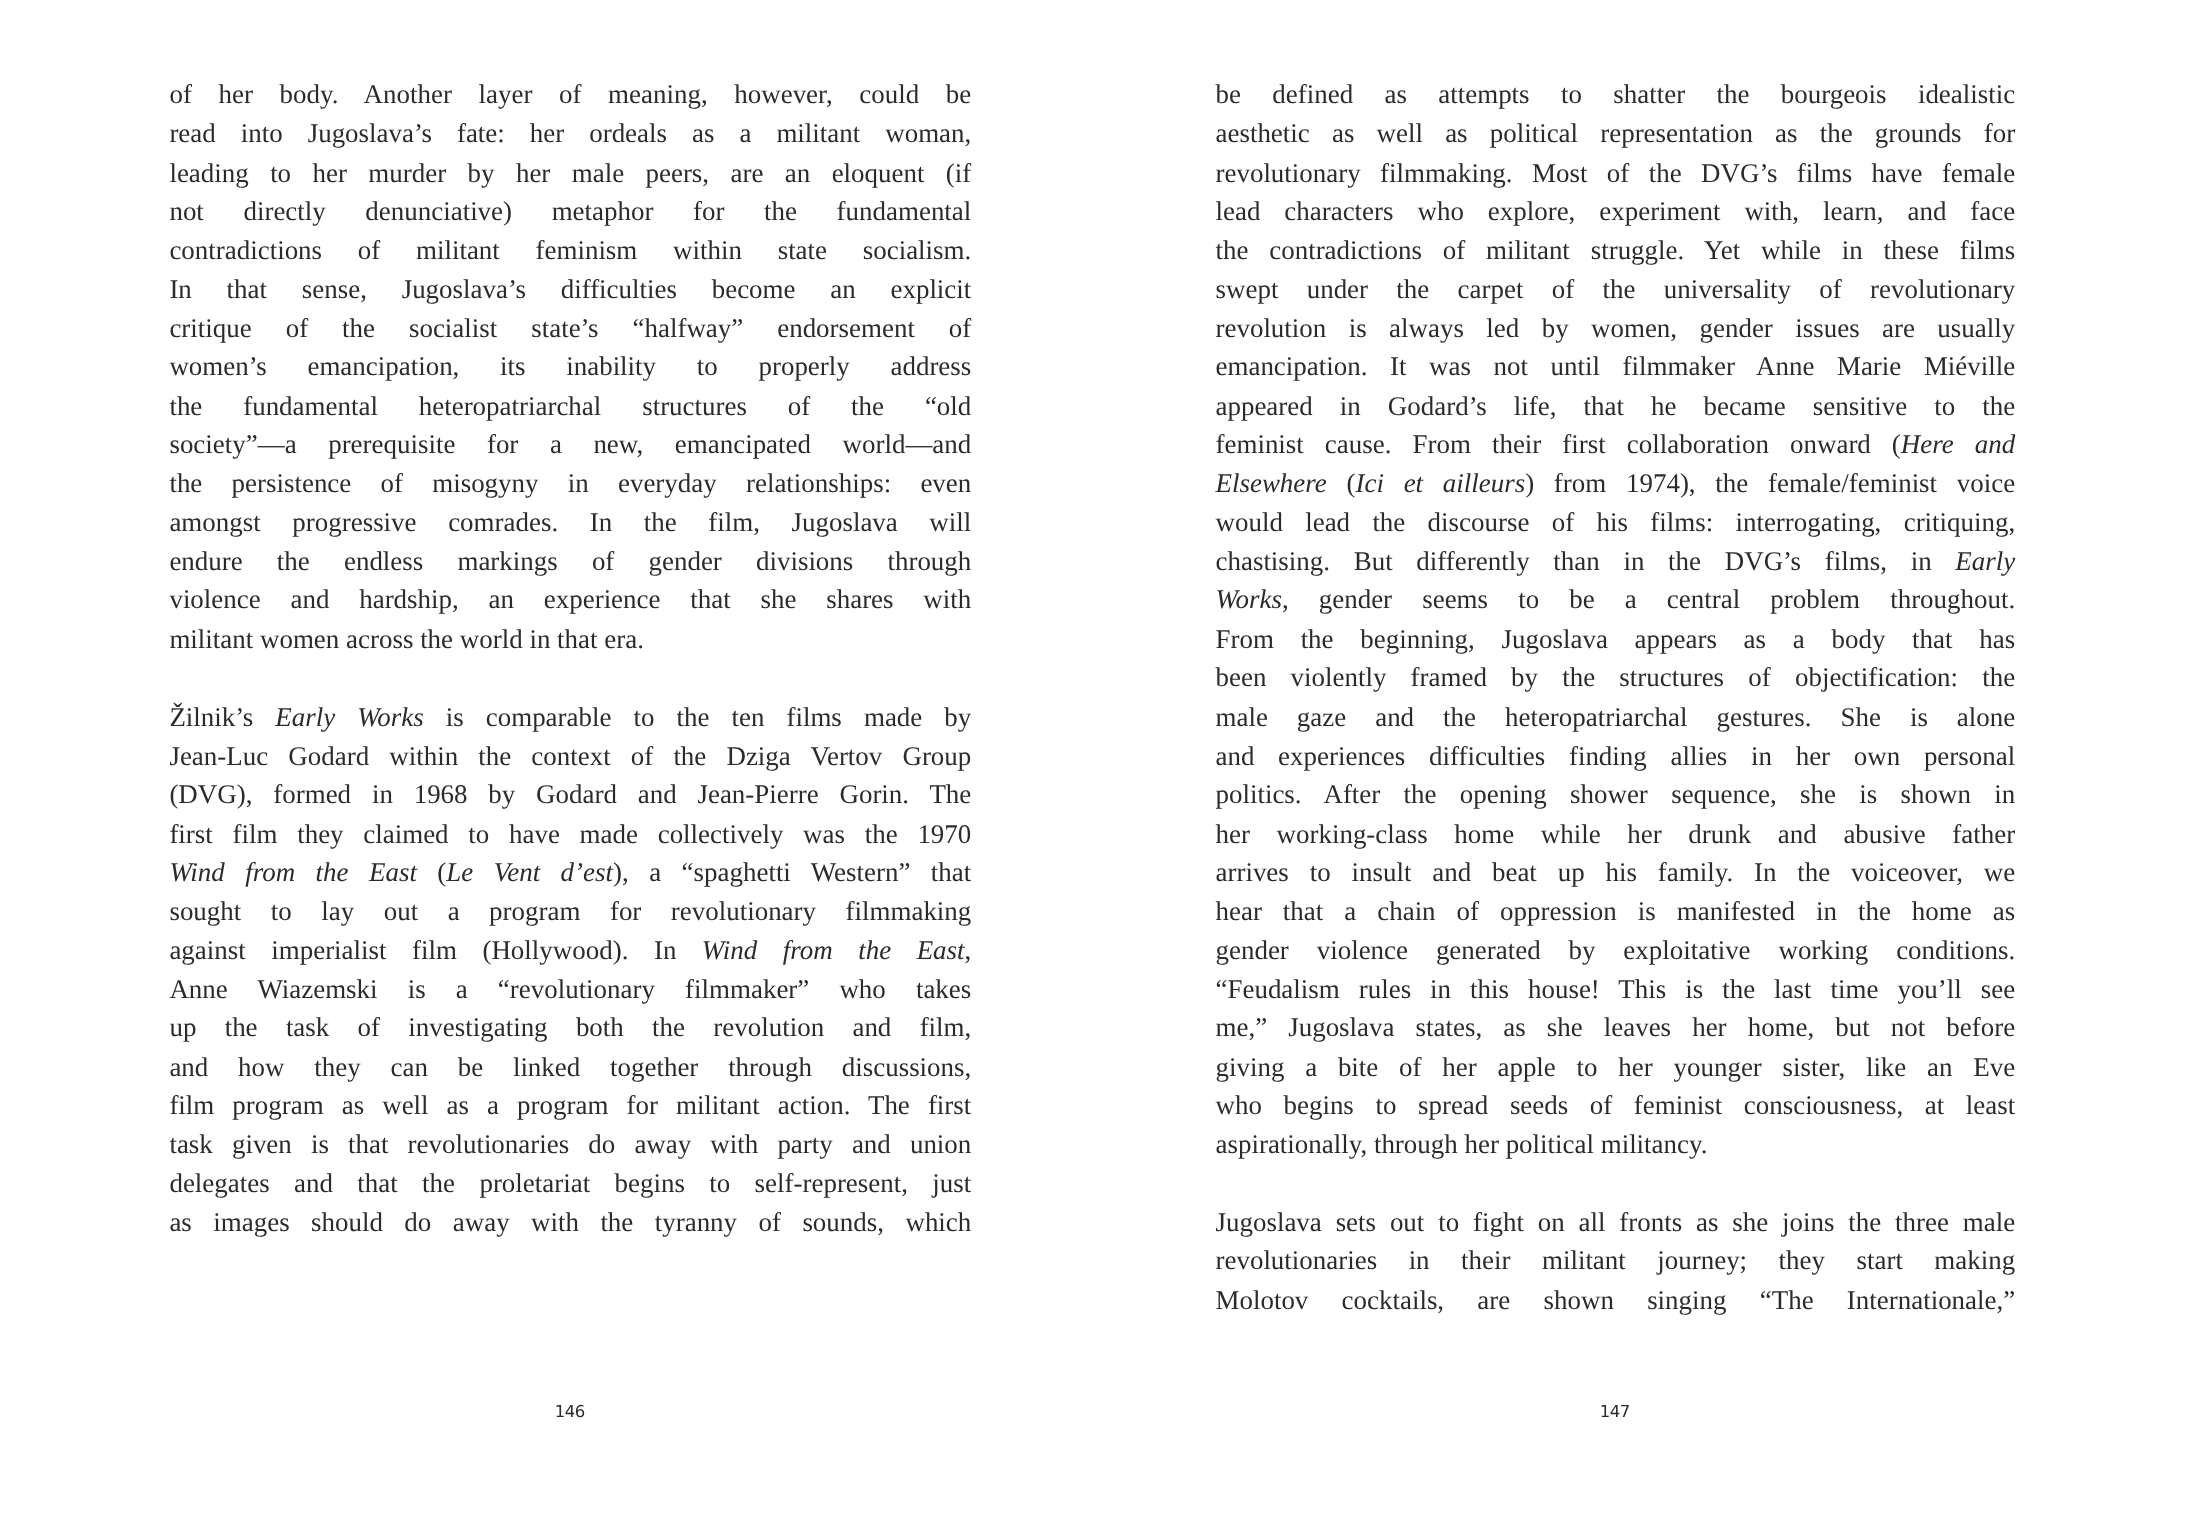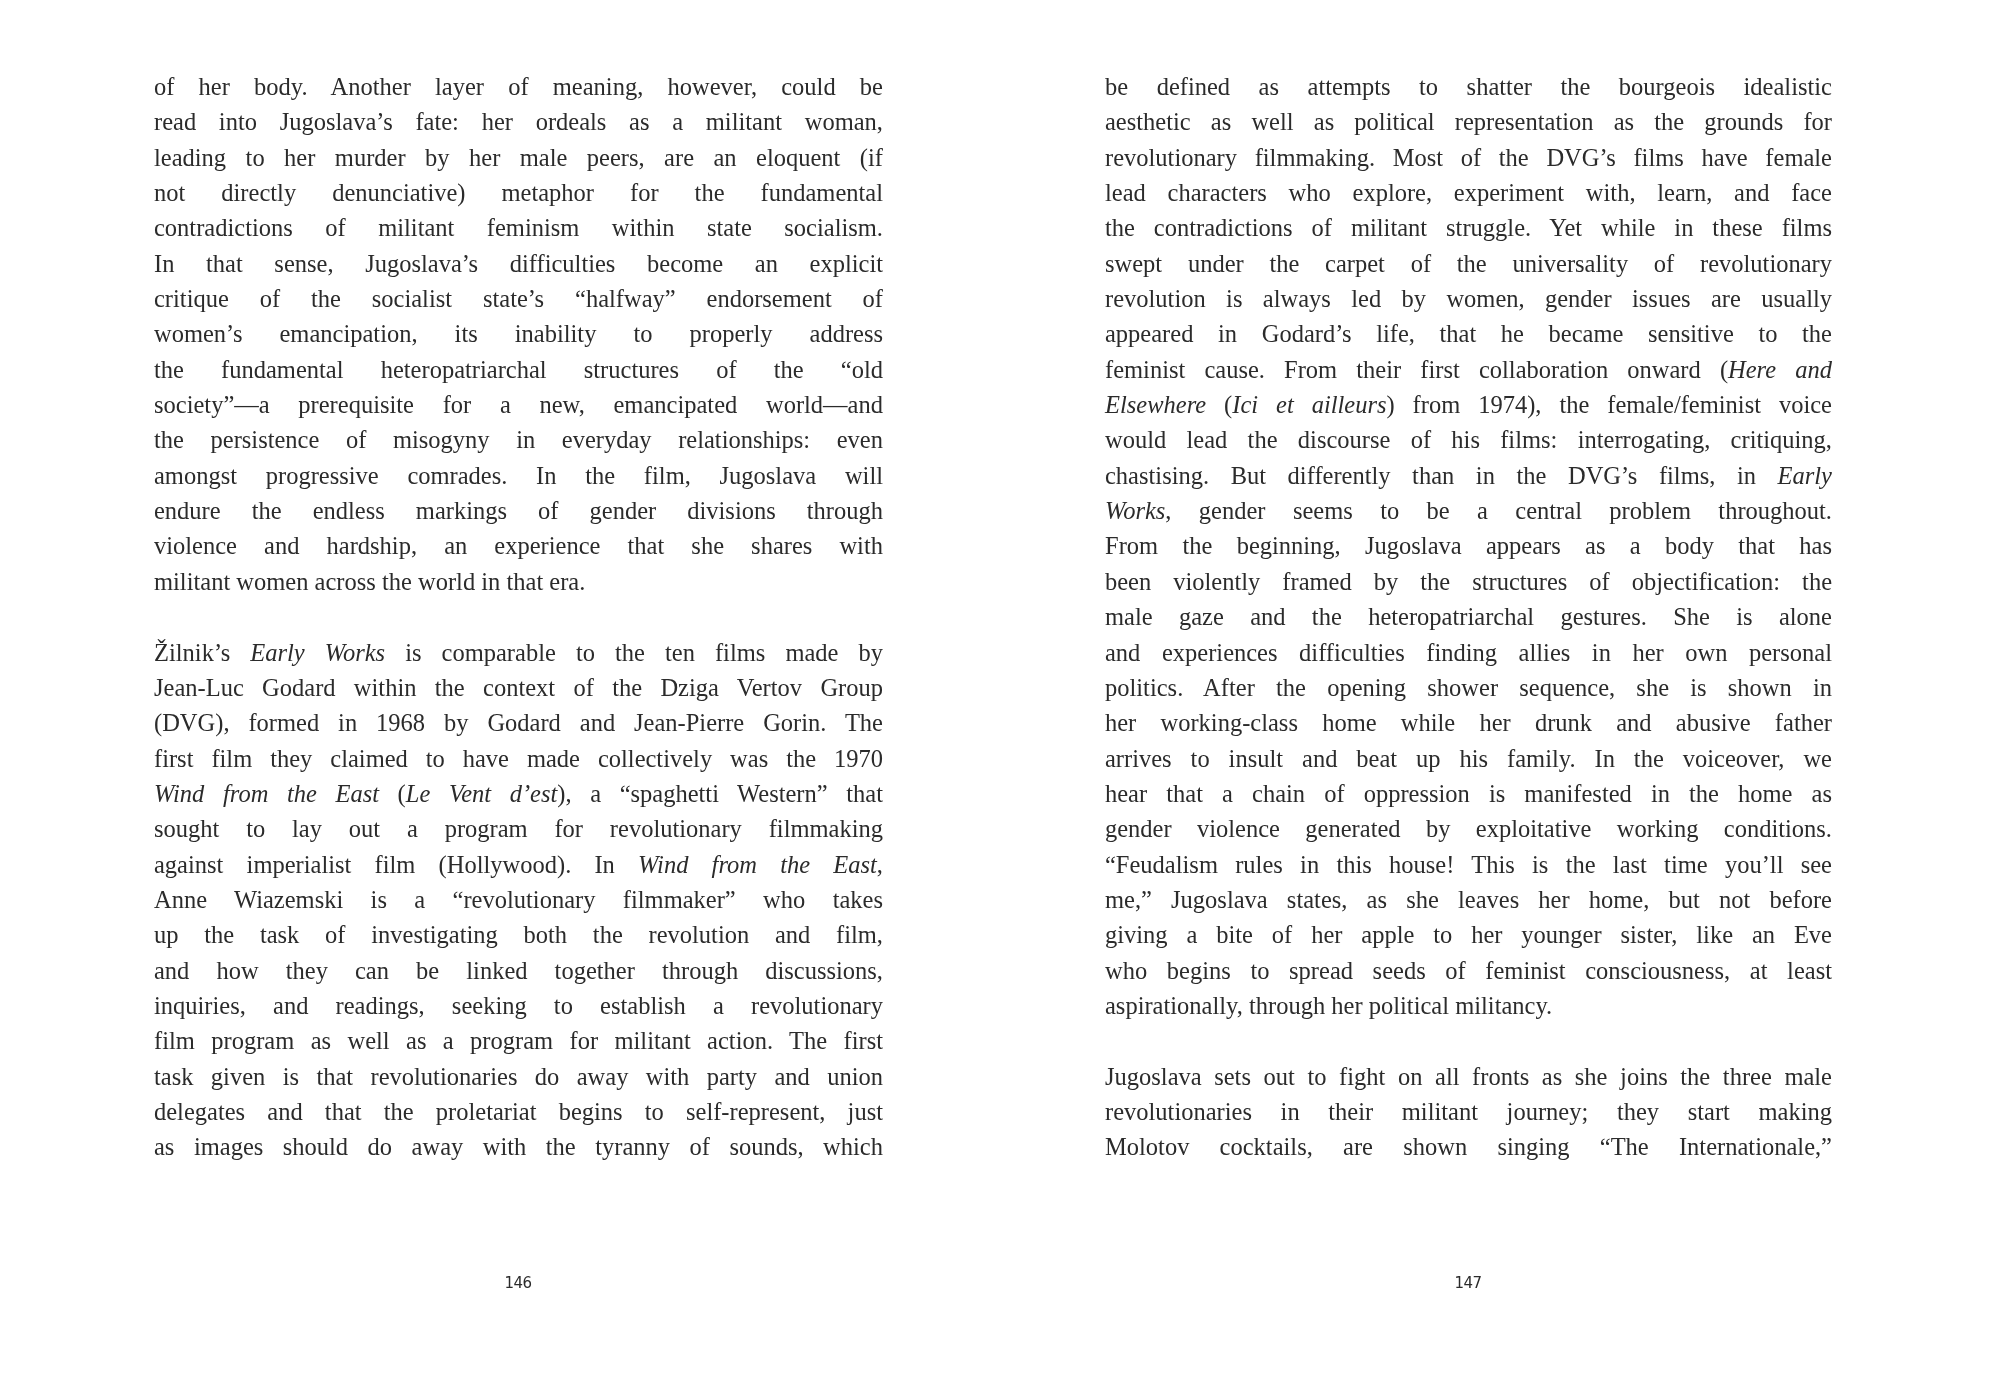--- a/index.html
+++ b/index.html
@@ -70,39 +70,39 @@
           <div class="line"><span>Žilnik’s </span><span class="it">Early Works</span><span> is comparable to the ten films made by</span></div>
           <div class="line"><span>Jean-Luc Godard within the context of the Dziga Vertov Group</span></div>
           <div class="line"><span>(DVG), formed in 1968 by Godard and Jean-Pierre Gorin. The</span></div>
           <div class="line"><span>first film they claimed to have made collectively was the 1970</span></div>
           <div class="line"><span class="it">Wind from the East</span><span> (</span><span class="it">Le Vent d’est</span><span>), a “spaghetti Western” that</span></div>
           <div class="line"><span>sought to lay out a program for revolutionary filmmaking</span></div>
           <div class="line"><span>against imperialist film (Hollywood). In </span><span class="it">Wind from the East</span><span>,</span></div>
           <div class="line"><span>Anne Wiazemski is a “revolutionary filmmaker” who takes</span></div>
           <div class="line"><span>up the task of investigating both the revolution and film,</span></div>
           <div class="line"><span>and how they can be linked together through discussions,</span></div>
-          <div class="line"><span>inquiries, and readings, seeking to establish a revolutionary</span></div>
           <div class="line"><span>film program as well as a program for militant action. The first</span></div>
           <div class="line"><span>task given is that revolutionaries do away with party and union</span></div>
           <div class="line"><span>delegates and that the proletariat begins to self-represent, just</span></div>
           <div class="line"><span>as images should do away with the tyranny of sounds, which</span></div>
         </div>
       </div>
     <div class="folio">146</div>
   </div>
   <div class="page page-right">
     <div class="column">
         <div class="paragraph">
           <div class="line"><span>be defined as attempts to shatter the bourgeois idealistic</span></div>
           <div class="line"><span>aesthetic as well as political representation as the grounds for</span></div>
           <div class="line"><span>revolutionary filmmaking. Most of the DVG’s films have female</span></div>
           <div class="line"><span>lead characters who explore, experiment with, learn, and face</span></div>
           <div class="line"><span>the contradictions of militant struggle. Yet while in these films</span></div>
           <div class="line"><span>swept under the carpet of the universality of revolutionary</span></div>
           <div class="line"><span>revolution is always led by women, gender issues are usually</span></div>
+          <div class="line"><span>emancipation. It was not until filmmaker Anne Marie Miéville</span></div>
           <div class="line"><span>appeared in Godard’s life, that he became sensitive to the</span></div>
           <div class="line"><span>feminist cause. From their first collaboration onward (</span><span class="it">Here and</span></div>
           <div class="line"><span class="it">Elsewhere</span><span> (</span><span class="it">Ici et ailleurs</span><span>) from 1974), the female/feminist voice</span></div>
           <div class="line"><span>would lead the discourse of his films: interrogating, critiquing,</span></div>
           <div class="line"><span>chastising. But differently than in the DVG’s films, in </span><span class="it">Early</span></div>
           <div class="line"><span class="it">Works</span><span>, gender seems to be a central problem throughout.</span></div>
           <div class="line"><span>From the beginning, Jugoslava appears as a body that has</span></div>
           <div class="line"><span>been violently framed by the structures of objectification: the</span></div>
           <div class="line"><span>male gaze and the heteropatriarchal gestures. She is alone</span></div>
           <div class="line"><span>and experiences difficulties finding allies in her own personal</span></div>

